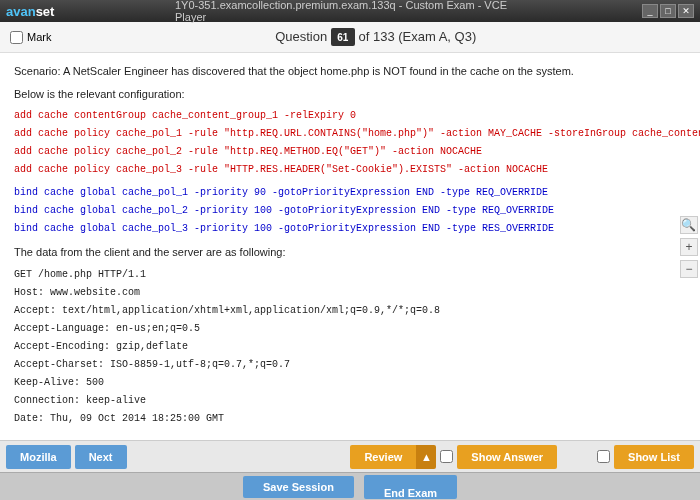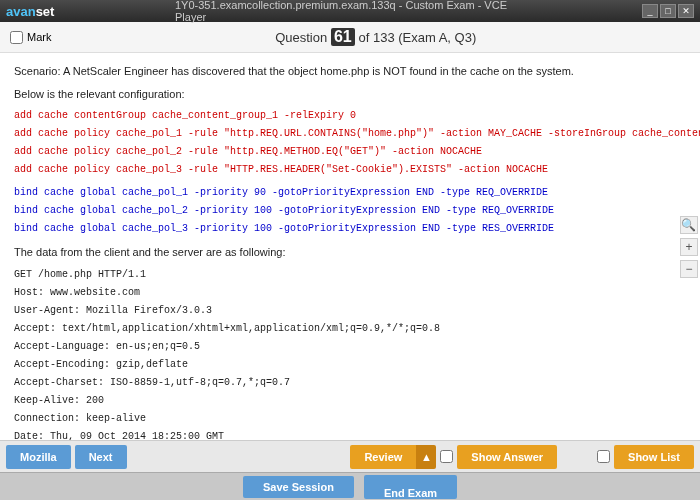--- a/index.html
+++ b/index.html
@@ -96,21 +96,21 @@
       color: #333;
     }
     .question-num-badge {
       display: inline-flex;
       align-items: center;
       justify-content: center;
       background: #333;
       color: #fff;
       width: 24px;
       height: 18px;
-      font-size: 16px;
+      font-size: 10px;
       font-weight: bold;
       border-radius: 2px;
     }
 
     
     .content-area {
       flex: 1;
       overflow-y: auto;
       padding: 10px 14px;
       font-size: 11px;
@@ -341,26 +341,25 @@
       <div class="code-blue">bind cache global cache_pol_1 -priority 90 -gotoPriorityExpression END -type REQ_OVERRIDE</div>
       <div class="code-blue">bind cache global cache_pol_2 -priority 100 -gotoPriorityExpression END -type REQ_OVERRIDE</div>
       <div class="code-blue">bind cache global cache_pol_3 -priority 100 -gotoPriorityExpression END -type RES_OVERRIDE</div>
     </div>
 
     <p class="section-gap">The data from the client and the server are as following:</p>
 
     <div>
       <div class="http-block">GET /home.php HTTP/1.1</div>
       <div class="http-block">Host: www.website.com</div>
-      <div class="http-block">User-Agent: Mozilla Firefox/3.0.3</div>
       <div class="http-block">Accept: text/html,application/xhtml+xml,application/xml;q=0.9,*/*;q=0.8</div>
       <div class="http-block">Accept-Language: en-us;en;q=0.5</div>
       <div class="http-block">Accept-Encoding: gzip,deflate</div>
       <div class="http-block">Accept-Charset: ISO-8859-1,utf-8;q=0.7,*;q=0.7</div>
-      <div class="http-block">Keep-Alive: 200</div>
+      <div class="http-block">Keep-Alive: 500</div>
       <div class="http-block">Connection: keep-alive</div>
       <div class="http-block">Date: Thu, 09 Oct 2014 18:25:00 GMT</div>
 
     </div>
 
     <div class="scroll-controls">
       <div class="scroll-btn">🔍</div>
       <div class="scroll-btn">+</div>
       <div class="scroll-btn">−</div>
     </div>

